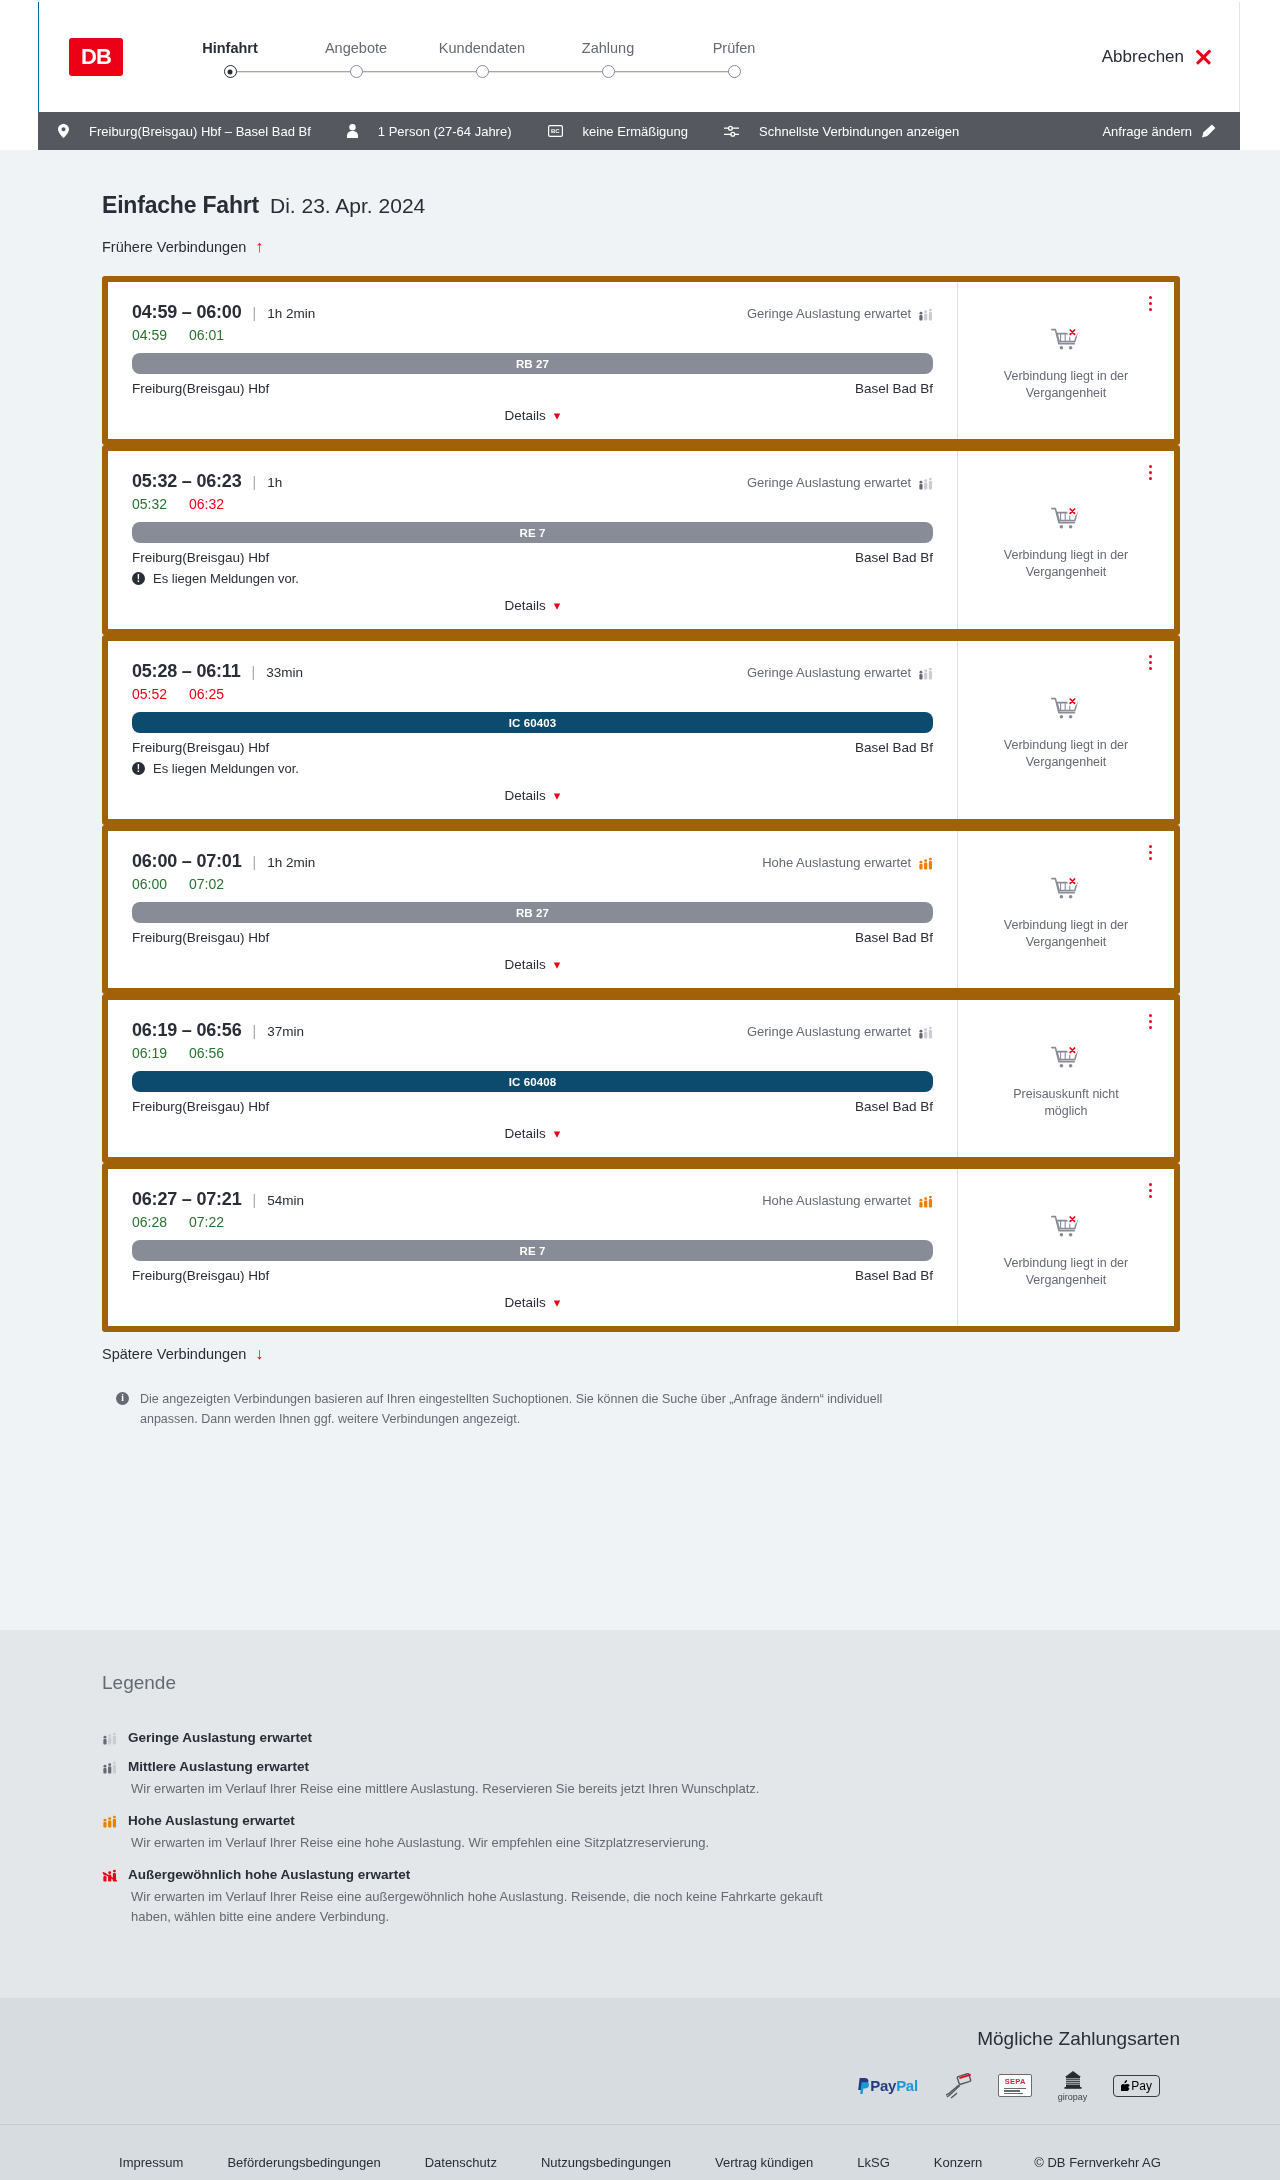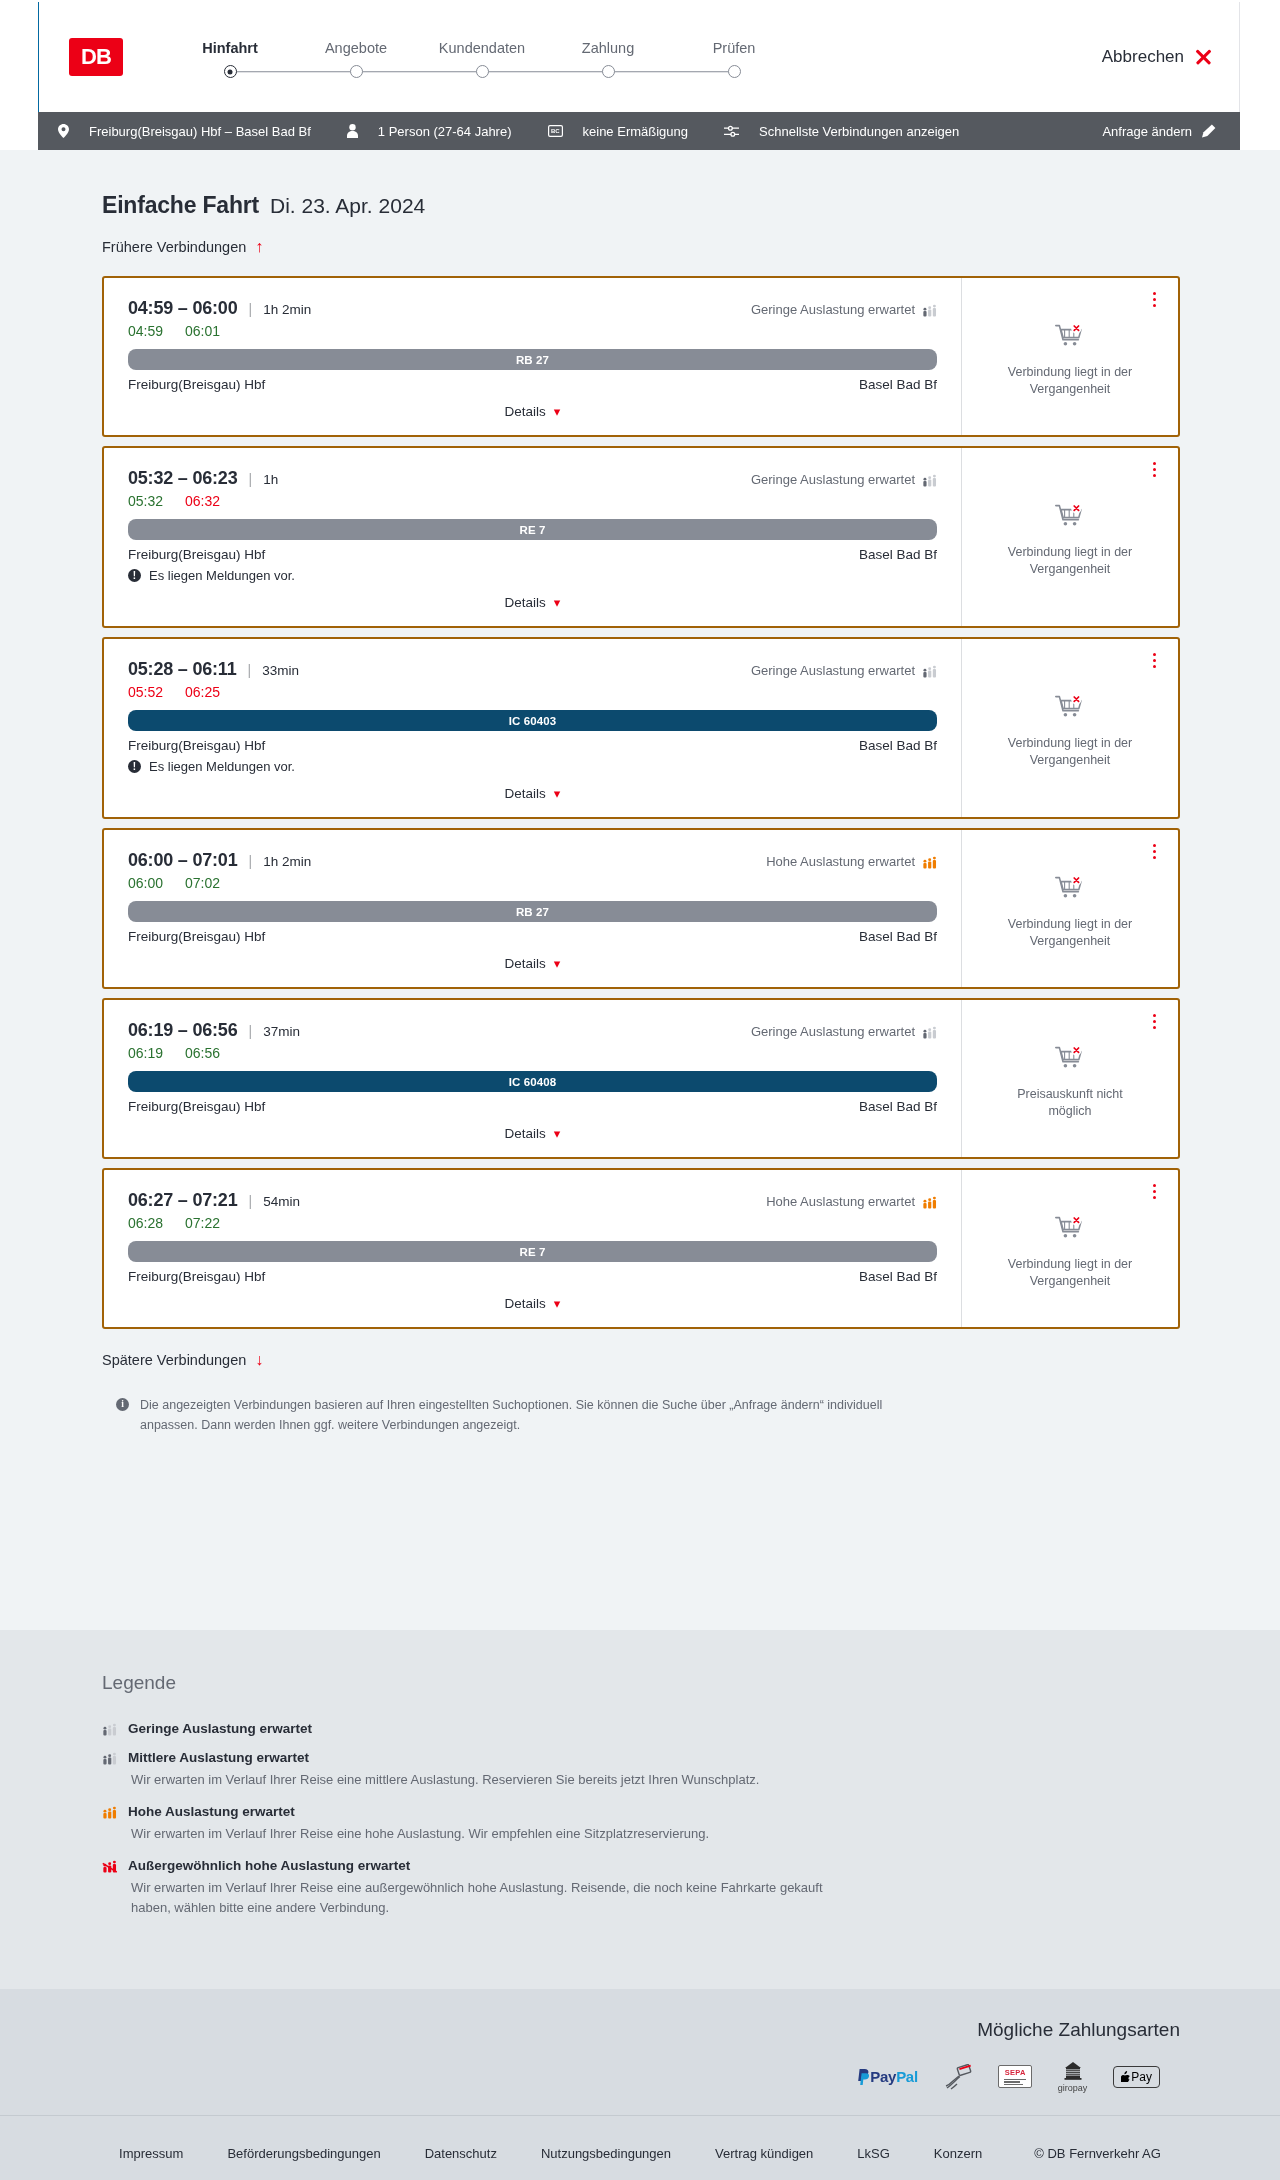--- a/index.html
+++ b/index.html
@@ -134,23 +134,22 @@
     display: inline-flex; align-items: center; gap: 9px;
     font-size: 14.5px; color: #282d37; cursor: pointer;
   }
   .arrow-up, .arrow-down { color: #ec0016; font-size: 16px; line-height: 1; }
 
   
   .cards { margin-top: 20px; }
   .card {
     display: flex;
     background: #ffffff;
-    border: 2px solid #a16207;
+    border: 6px solid #a16207;
     border-radius: 3px;
-    margin-bottom: 9px;
     min-height: 158px;
   }
   .card-left { flex: 1 1 auto; padding: 20px 24px 10px 24px; display: flex; flex-direction: column; }
   .card-right {
     flex: 0 0 217px;
     border-left: 1px solid #dcdee1;
     position: relative;
     display: flex; flex-direction: column;
     align-items: center; justify-content: center;
     padding: 26px 16px 18px 16px;
@@ -219,21 +218,21 @@
   .info-dot {
     width: 13px; height: 13px; border-radius: 50%;
     background: #646973; color: #ffffff;
     font-size: 9.5px; font-weight: bold; line-height: 13px;
     text-align: center; flex: 0 0 auto; margin-top: 3px;
     font-family: "Liberation Serif", serif;
   }
 
   
   .legend-sec { background: #e3e7ea; padding: 42px 0 56px 0; }
-  .legend-title { font-size: 19px; color: #646973; margin-bottom: 27px; }
+  .legend-title { font-size: 19px; color: #646973; margin-bottom: 36px; }
   .legend-item { margin-bottom: 14px; }
   .legend-head { display: flex; align-items: center; gap: 11px; font-size: 13.5px; font-weight: bold; color: #282d37; }
   .legend-desc { font-size: 13px; color: #646973; margin-top: 5px; padding-left: 29px; line-height: 1.55; max-width: 760px; }
 
   
   .pay-sec { background: #d7dce1; padding: 30px 0 22px 0; }
   .pay-inner { width: 1140px; margin: 0 auto; padding-right: 30px; text-align: right; }
   .pay-title { font-size: 19px; font-weight: normal; color: #282d37; margin-bottom: 20px; }
   .pay-icons { display: flex; justify-content: flex-end; align-items: center; gap: 26px; padding-right: 20px; }
   .pay-icon { display: flex; align-items: center; height: 30px; }

